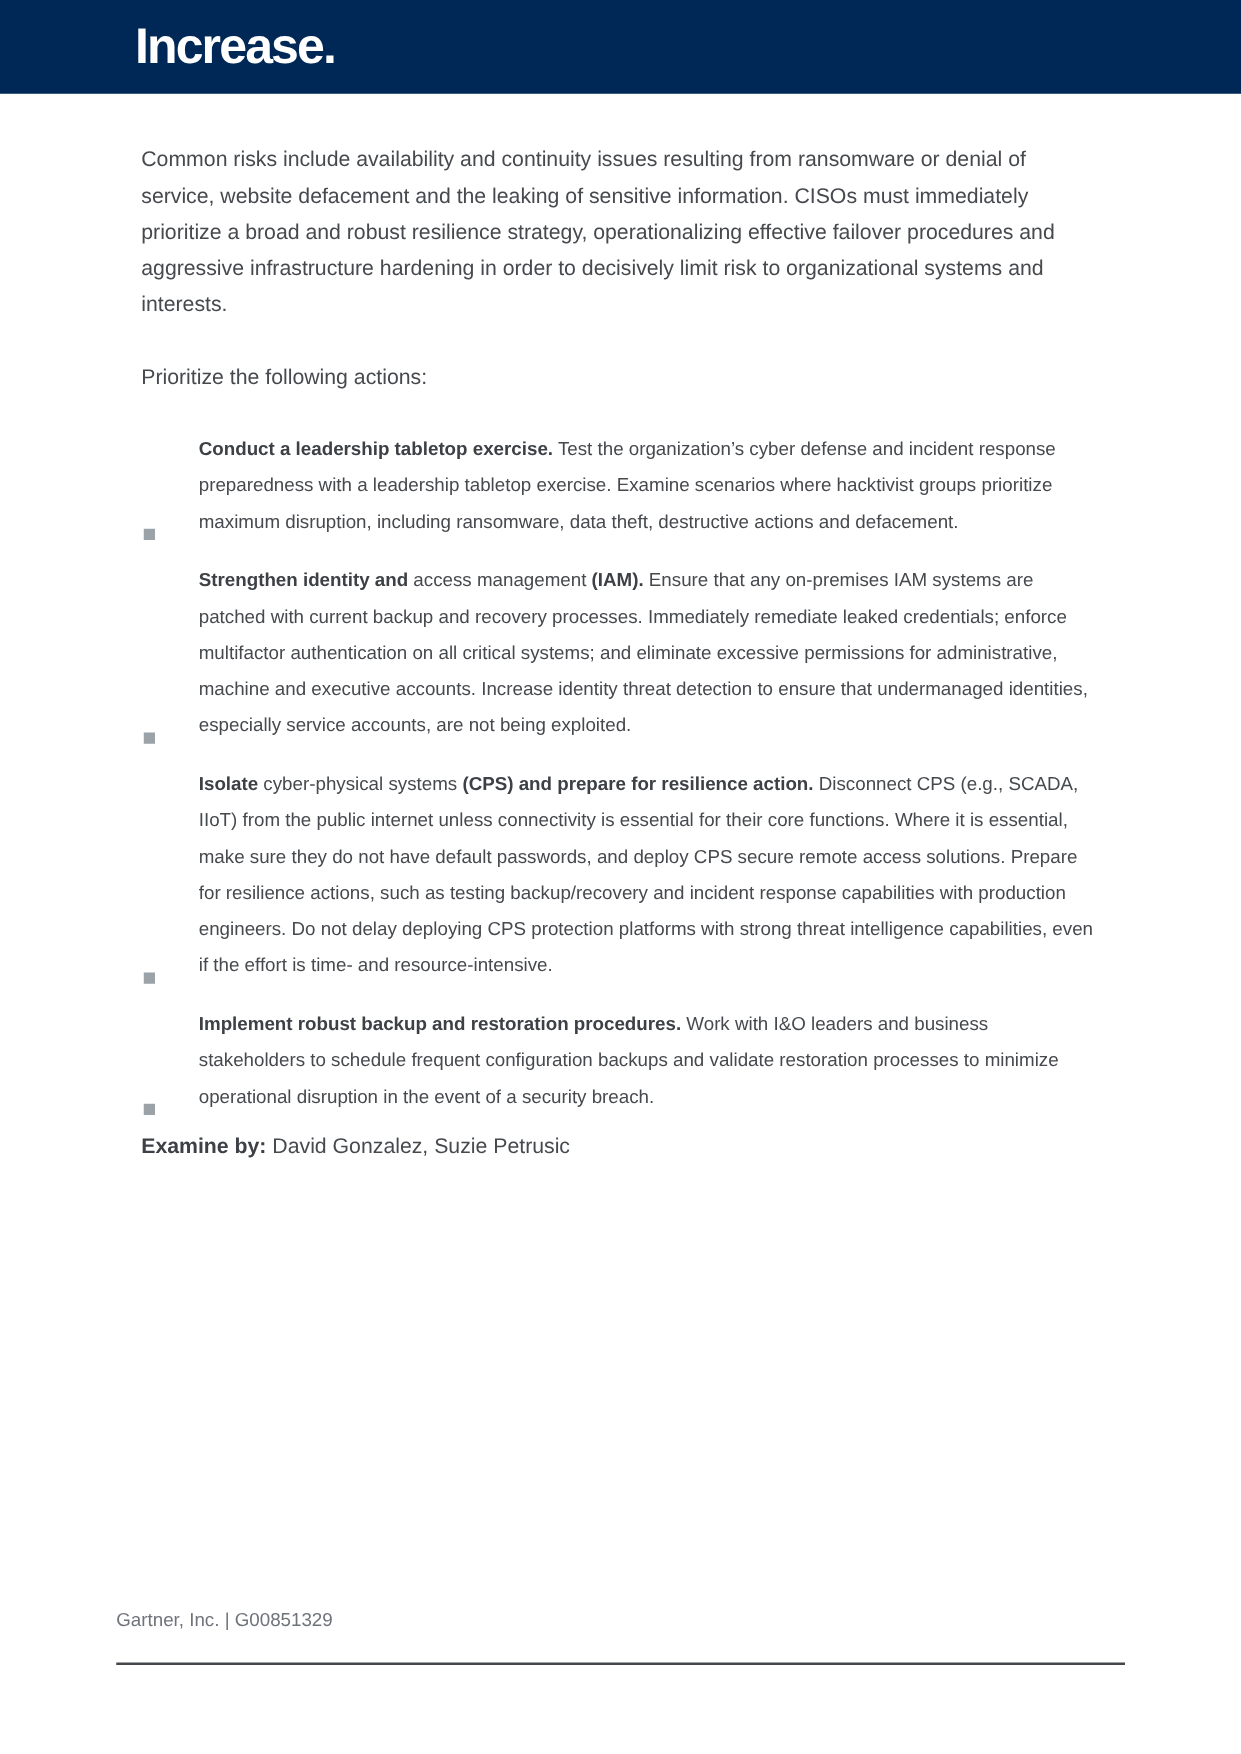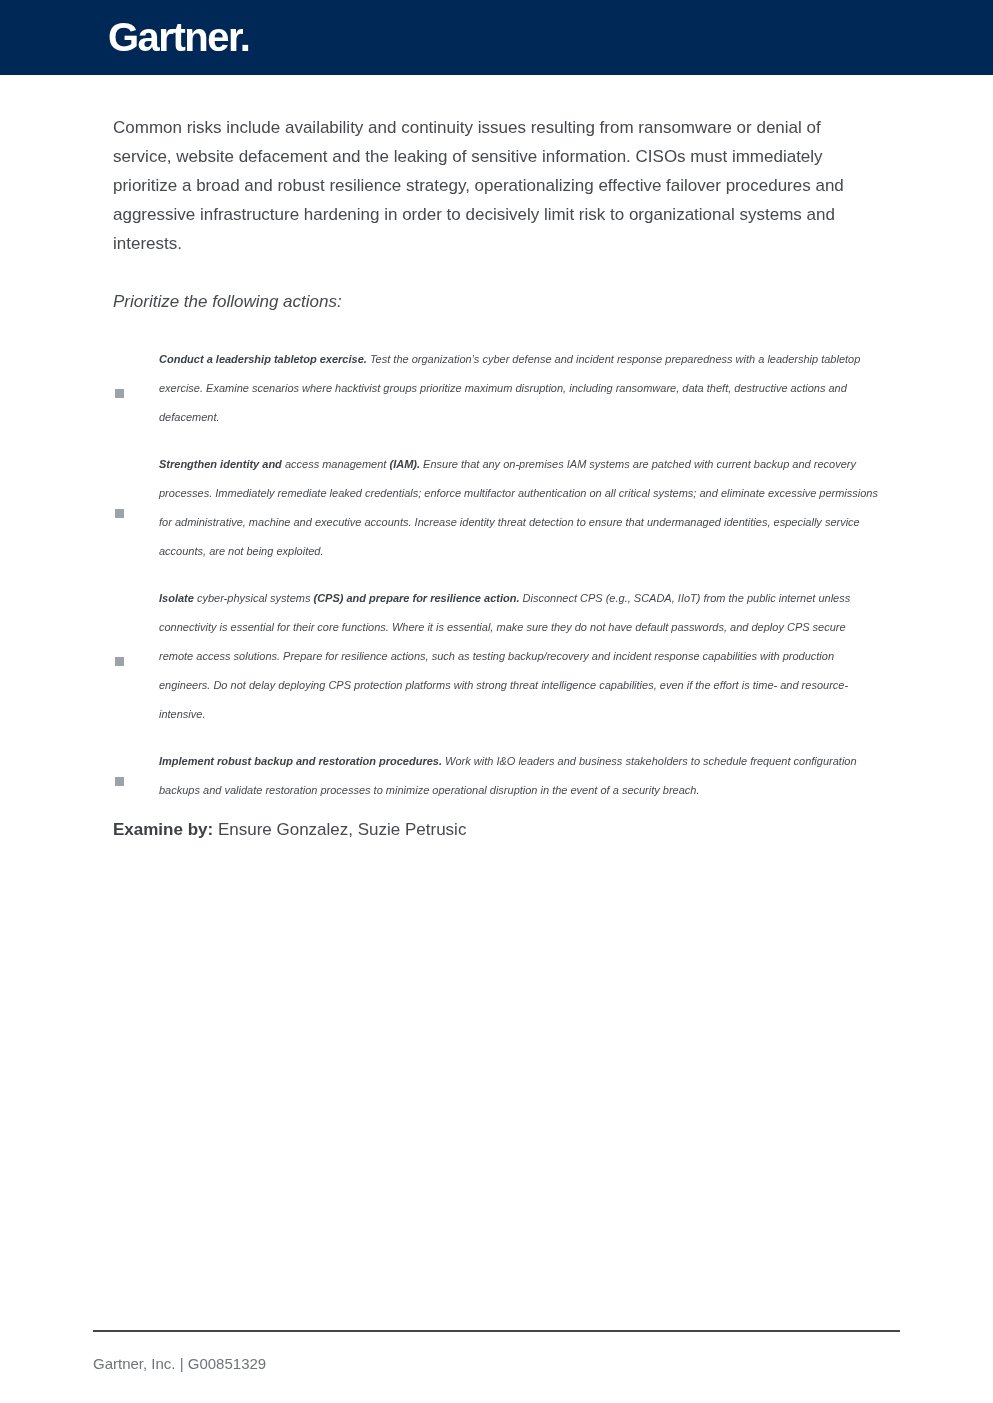--- a/index.html
+++ b/index.html
@@ -36,34 +36,32 @@
   }
   .intro-paragraph {
     font-size: 17px;
     line-height: 29px;
     max-width: 768px;
   }
   .actions-intro {
     font-size: 17px;
     line-height: 29px;
     margin-top: 29px;
-    font-style: italic;
   }
   .action-list {
     list-style: none;
     margin-top: 29px;
     max-width: 768px;
   }
   .action-item {
     display: flex;
-    align-items: center;
+    align-items: flex-end;
     margin-bottom: 18px;
-    font-size: 11px;
+    font-size: 15px;
     line-height: 29px;
-    font-style: italic;
   }
   .action-item:last-child { margin-bottom: 4px; }
   .bullet-marker {
     flex: 0 0 auto;
     width: 9px;
     height: 9px;
     margin-top: 10px;
     margin-left: 2px;
     margin-right: 35px;
     background: #9ba2a8;
@@ -83,38 +81,38 @@
     margin-top: 10px;
     font-size: 17px;
     line-height: 29px;
   }
   .analysis-by-label { font-weight: 700; color: #3d4145; }
 
   
   .footer-text {
     position: absolute;
     left: 93px;
-    top: 1355px;
+    top: 1288px;
     font-size: 15px;
     color: #6f747a;
   }
   .footer-divider {
     position: absolute;
     left: 93px;
     top: 1330px;
     width: 807px;
     height: 2px;
     background: #43474b;
   }
 </style>
 </head>
 <body>
 
 <div class="header-bar">
-  <div class="gartner-logo">Gartner.</div>
+  <div class="gartner-logo">Increase.</div>
 </div>
 
 <div class="content">
 
   <p class="intro-paragraph">Common risks include availability and continuity issues resulting from ransomware or denial of service, website defacement and the leaking of sensitive information. CISOs must immediately prioritize a broad and robust resilience strategy, operationalizing effective failover procedures and aggressive infrastructure hardening in order to decisively limit risk to organizational systems and interests.</p>
 
   <p class="actions-intro">Prioritize the following actions:</p>
 
   <ul class="action-list">
       <li class="action-item">
@@ -131,20 +129,20 @@
       </li>
       <li class="action-item">
         <span class="bullet-marker"></span>
         <span class="action-text"><span class="b">Implement robust backup and restoration procedures.</span><span> Work with I&amp;O leaders and business stakeholders to schedule frequent configuration backups and validate restoration processes to minimize operational disruption in the event of a security breach.</span></span>
       </li>
     </ul>
 
 
   <p class="analysis-by">
     <span class="analysis-by-label">Examine by:</span>
-    <span class="analysis-by-names">Ensure Gonzalez, Suzie Petrusic</span>
+    <span class="analysis-by-names">David Gonzalez, Suzie Petrusic</span>
   </p>
 
 </div>
 
 <div class="footer-text">Gartner, Inc. | G00851329</div>
 
 <div class="footer-divider"></div>
 
 </body></html>

